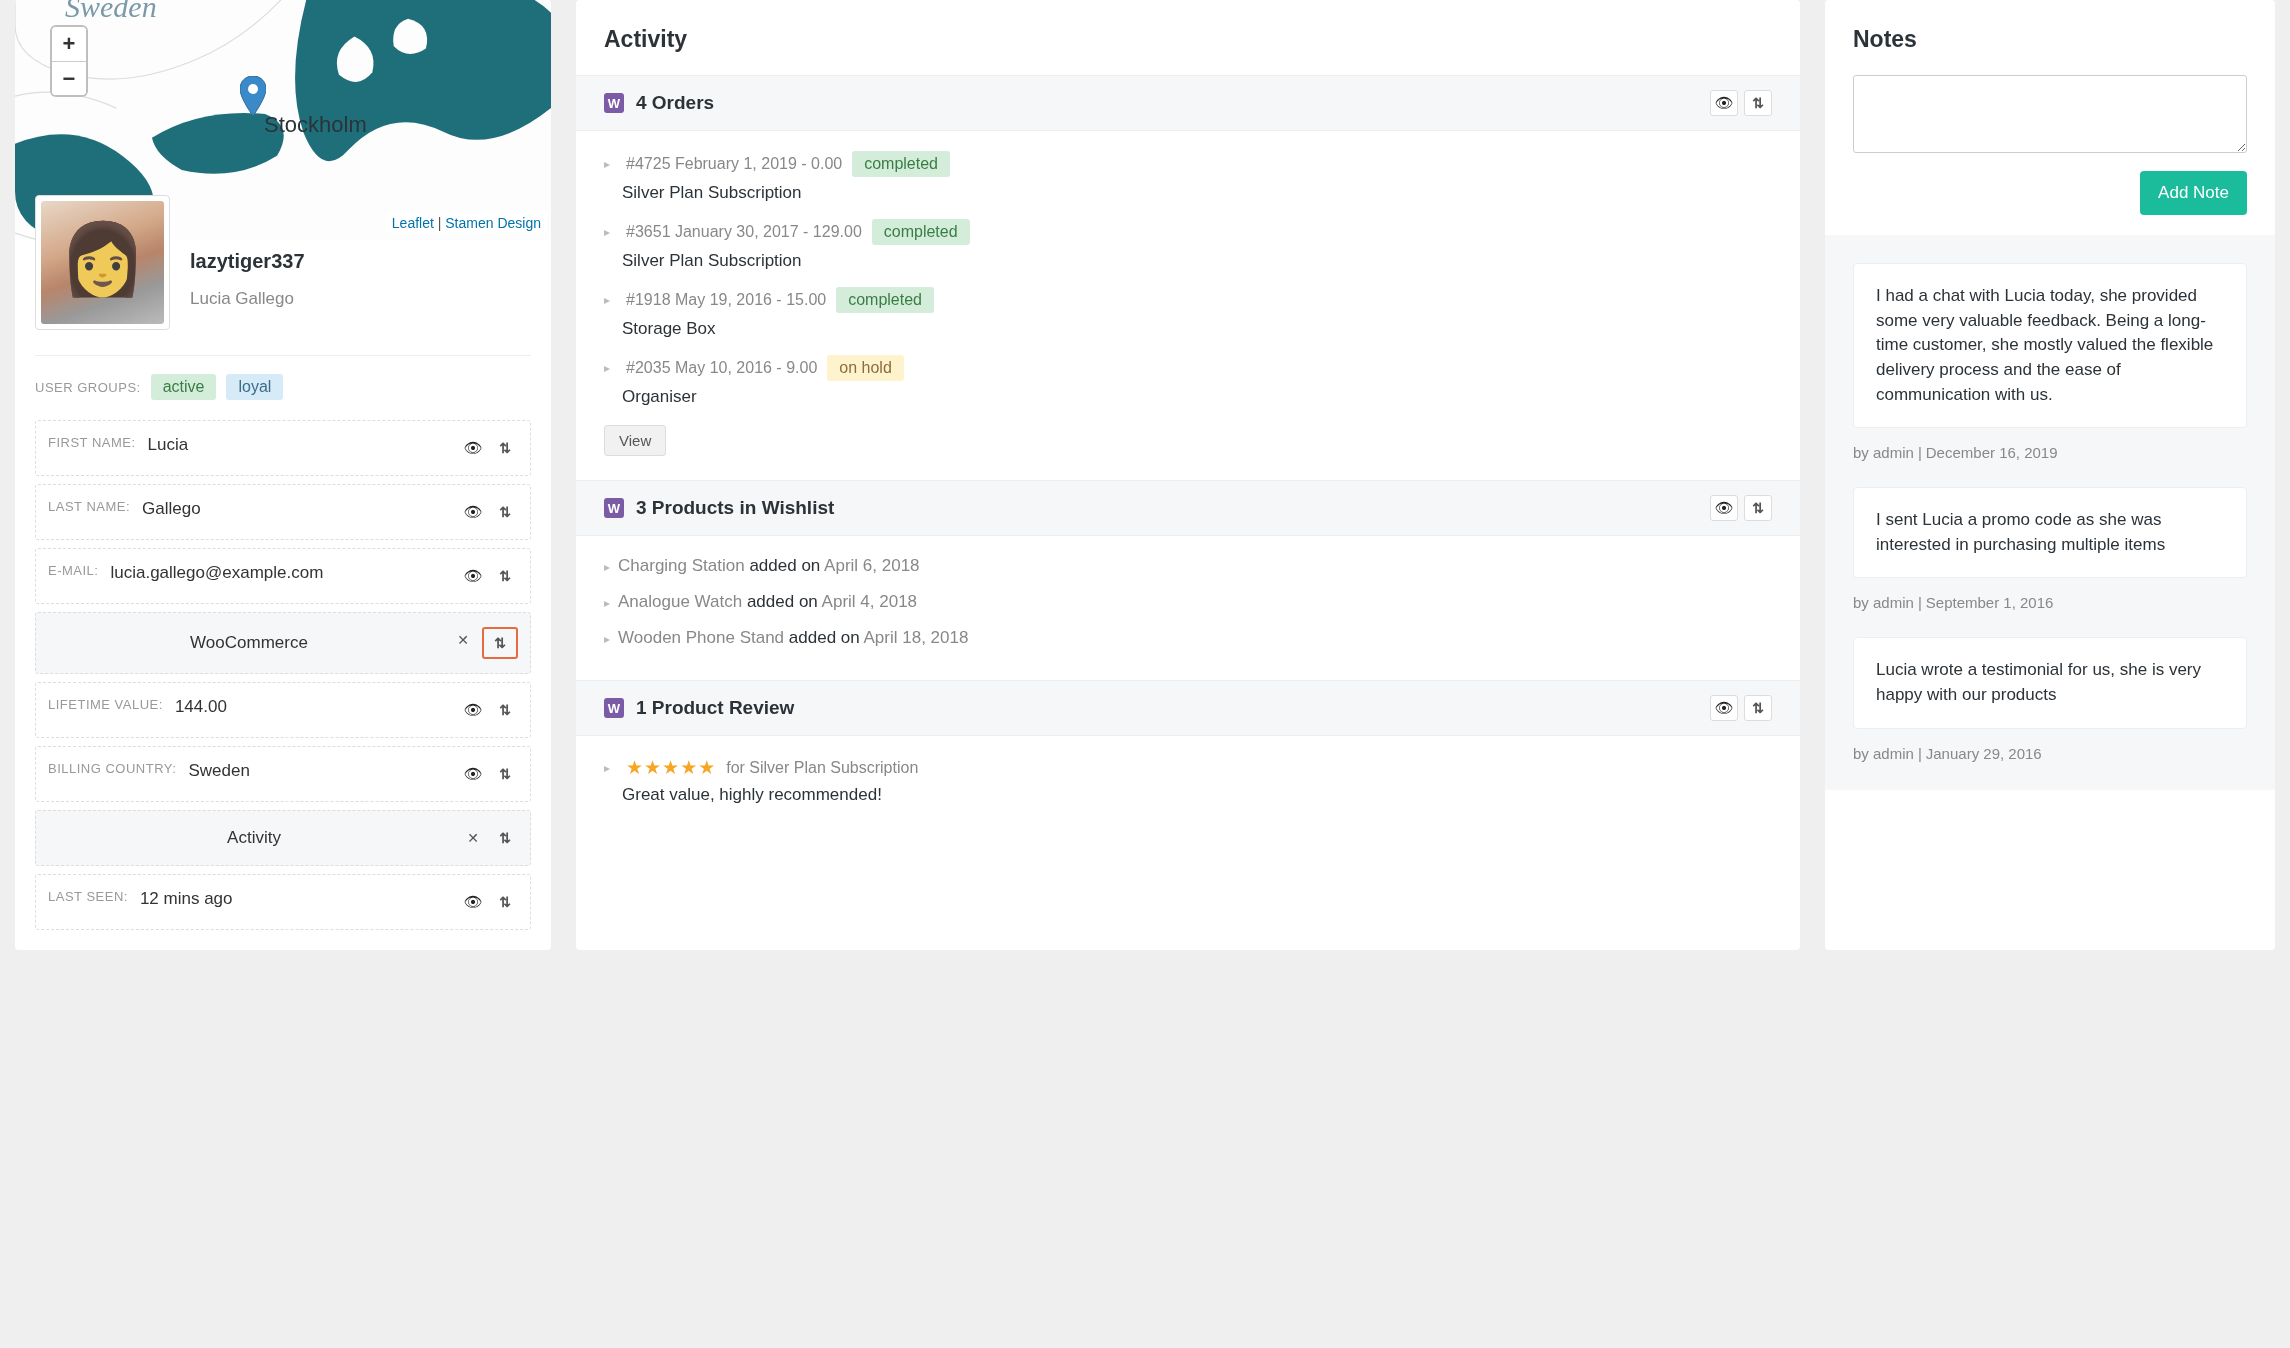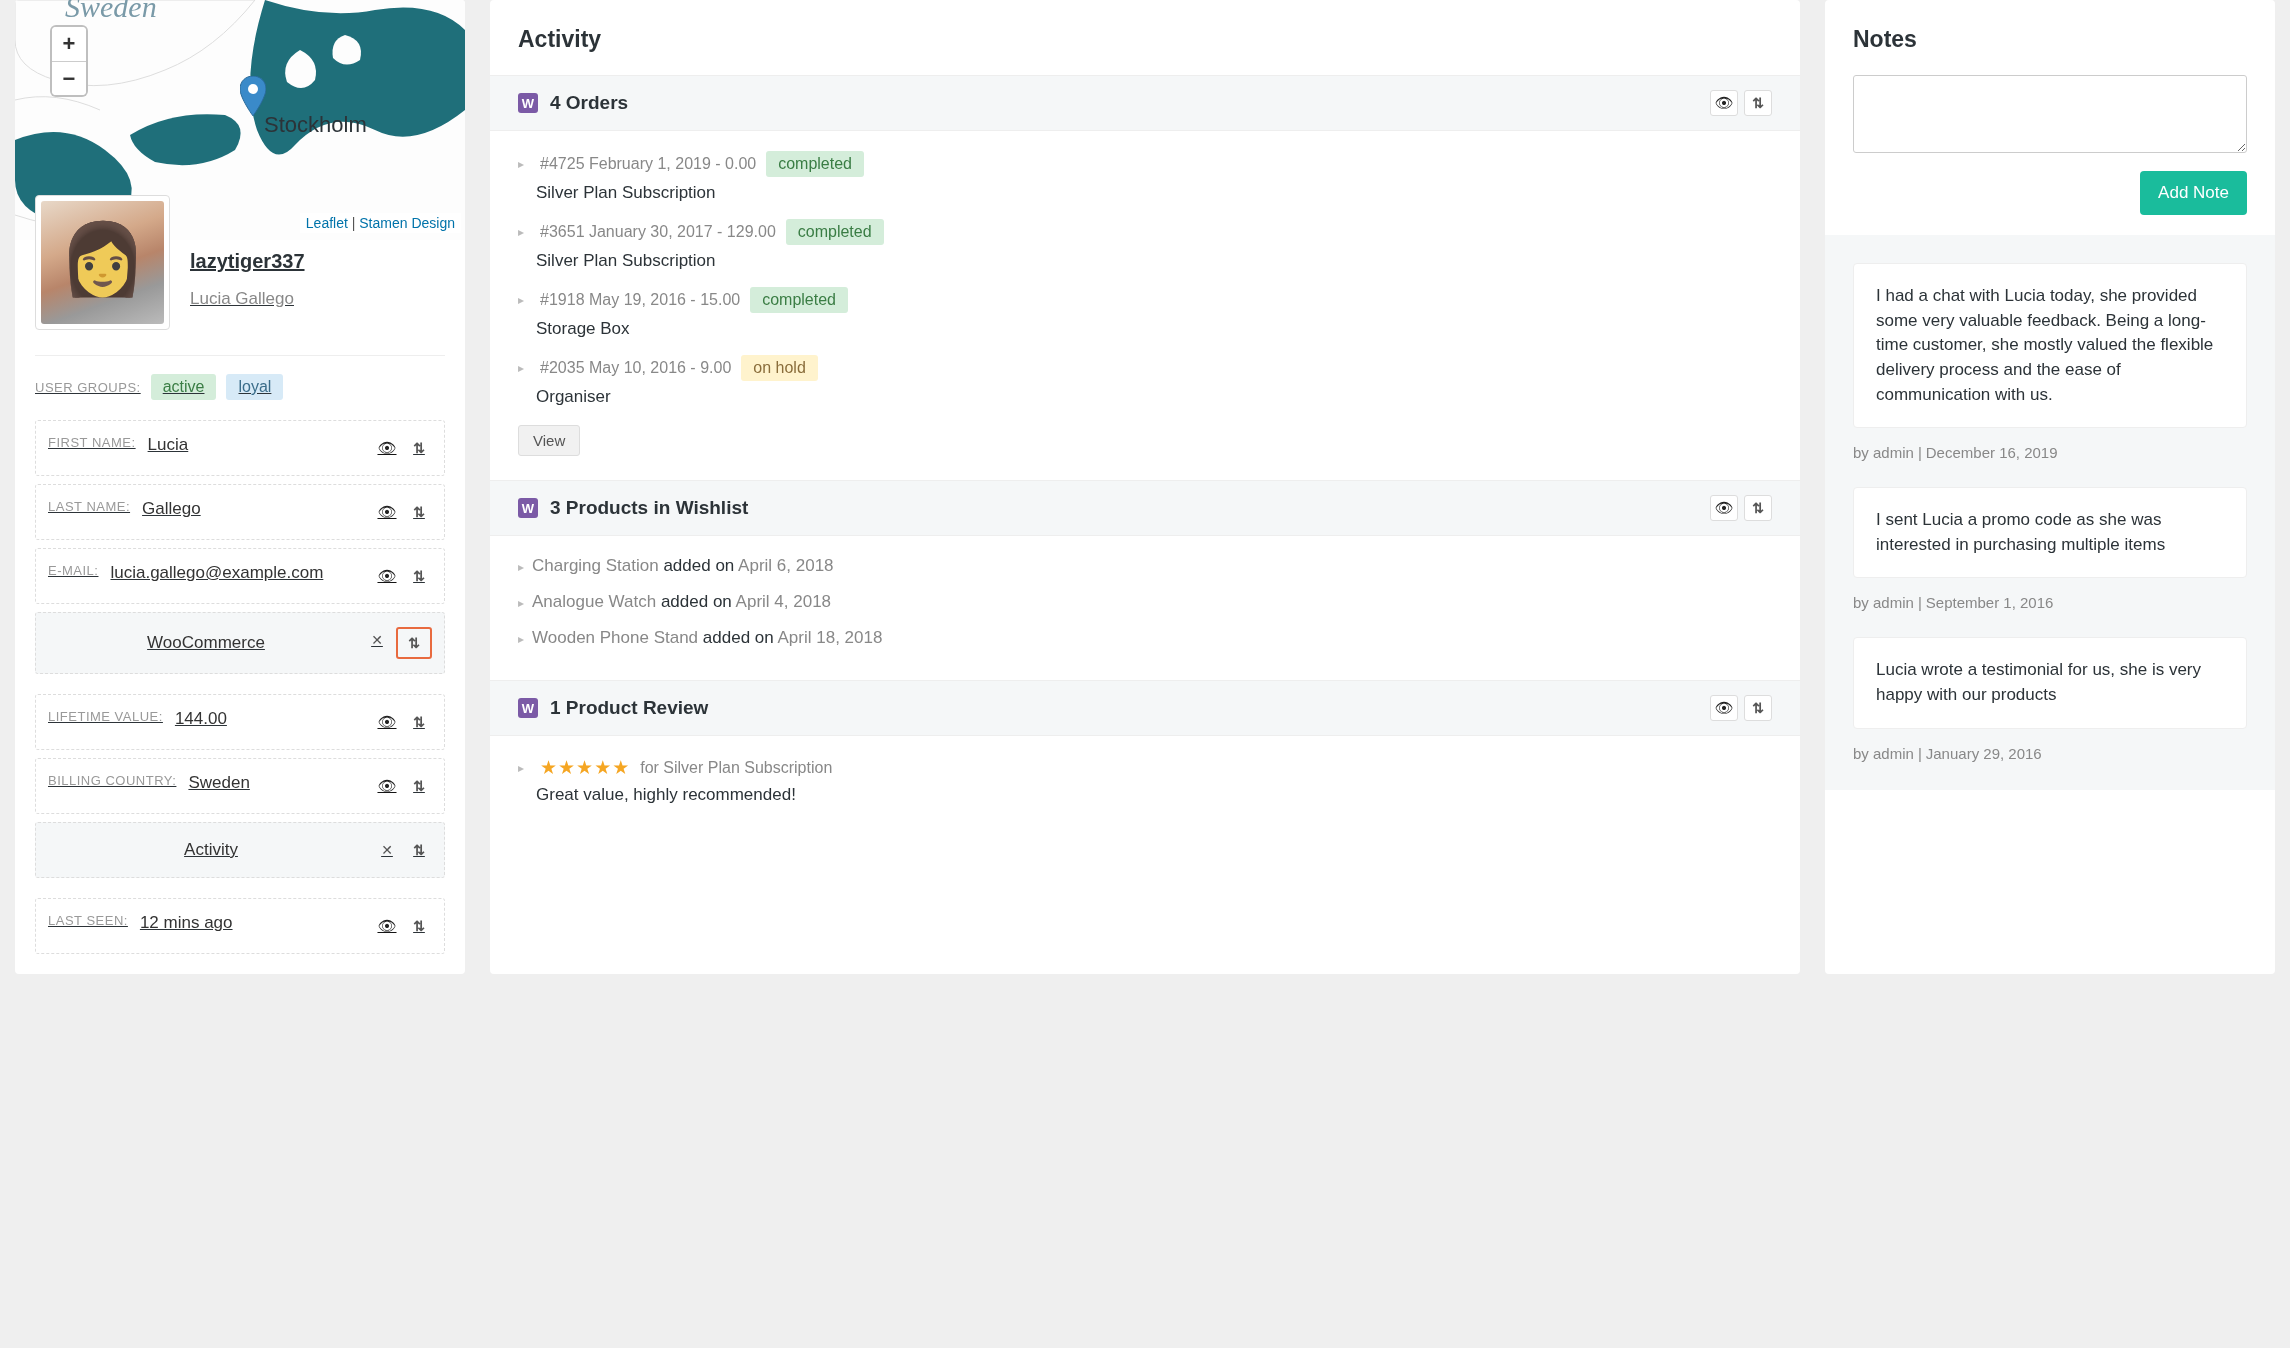--- a/index.html
+++ b/index.html
@@ -4,21 +4,21 @@
 <style>
   * { box-sizing: border-box; margin: 0; padding: 0; }
   body {
     font-family: -apple-system, BlinkMacSystemFont, "Segoe UI", Helvetica, Arial, sans-serif;
     background: #efefef;
     color: #2c3338;
     padding: 0 15px 15px 15px;
   }
   .layout { display: flex; gap: 25px; }
   .col { background: #fff; border-radius: 4px; }
-  .col-profile { width: 450px; flex-shrink: 0; overflow: hidden; text-decoration: underline; }
+  .col-profile { width: 536px; flex-shrink: 0; overflow: hidden; }
   .col-activity { flex: 1; }
   .col-notes { width: 450px; flex-shrink: 0; }
 
   
   .map {
     height: 240px;
     position: relative;
     background: #fdfdfd;
     overflow: hidden;
   }
@@ -97,21 +97,21 @@
   .icon-btn {
     width: 26px; height: 26px; display: inline-flex; align-items: center; justify-content: center;
     border: none; background: transparent; cursor: pointer; color: #555; font-size: 16px;
   }
   .icon-eye::before { content: "👁"; filter: grayscale(1) brightness(0.4); font-size:15px; }
   .icon-sort::before { content: "⇅"; font-weight: bold; font-size: 14px; }
   .icon-close::before { content: "✕"; font-size: 14px; }
 
   .section-row {
     background: #f5f7f8; border: 1px dashed #ddd; border-radius: 3px;
-    padding: 14px 12px; margin-bottom: 20px;
+    padding: 14px 12px; margin-bottom: 8px;
     display: flex; align-items: center;
   }
   .section-row .section-title {
     flex: 1; text-align: center; font-size: 17px; font-weight: 500; color: #333;
   }
   .highlight-box {
     border: 2px solid #e86a3f; border-radius: 3px; padding: 1px 3px;
   }
 
   

